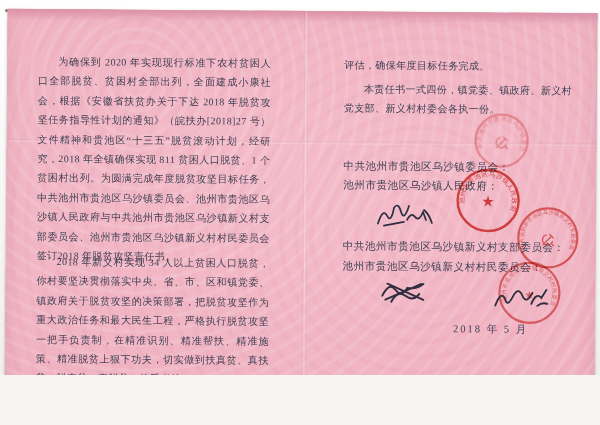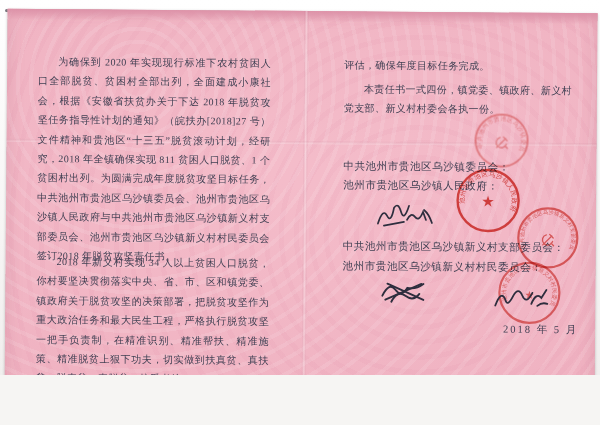--- a/index.html
+++ b/index.html
@@ -56,21 +56,21 @@
     <div class="txt indent" style="left:31px;top:243px;width:233px;">2018 年新义村实现 34 人以上贫困人口脱贫，你村要坚决贯彻落实中央、省、市、区和镇党委、镇政府关于脱贫攻坚的决策部署，把脱贫攻坚作为重大政治任务和最大民生工程，严格执行脱贫攻坚一把手负责制，在精准识别、精准帮扶、精准施策、精准脱贫上狠下功夫，切实做到扶真贫、真扶贫、脱真贫、真脱贫，接受考核</div>
 
     <div class="txt" style="left:337px;top:44px;width:228px;">评估，确保年度目标任务完成。</div>
     <div class="txt indent" style="left:337px;top:68px;width:228px;">本责任书一式四份，镇党委、镇政府、新义村党支部、新义村村委会各执一份。</div>
 
     <div class="sigline" style="left:337px;top:148px;">中共池州市贵池区乌沙镇委员会：</div>
     <div class="sigline" style="left:337px;top:167px;">池州市贵池区乌沙镇人民政府：</div>
     <div class="sigline" style="left:337px;top:228px;">中共池州市贵池区乌沙镇新义村支部委员会：</div>
     <div class="sigline" style="left:337px;top:248px;">池州市贵池区乌沙镇新义村村民委员会：</div>
 
-    <div class="date" style="left:498px;top:310px;">2018 年 5 月</div>
+    <div class="date" style="left:448px;top:310px;">2018 年 5 月</div>
 
     <svg class="stamp" style="left:465px;top:98px;opacity:.45;filter:blur(.5px);" width="60" height="60" viewBox="0 0 60 60">
       <defs>
           <path id="arcA" d="M 12.7 40 A 20 20 0 1 1 47.3 40" fill="none"></path>
         </defs>
       <circle cx="30" cy="30" r="26" fill="none" stroke="#d6423a" stroke-width="2"></circle>
       <text font-size="5.8" fill="#d6423a" letter-spacing=".4">
         <textPath href="#arcA" startOffset="3">中共池州市贵池区乌沙镇委员会</textPath>
       </text>
       <g transform="translate(30,32)" stroke="#d6423a" stroke-width="1.3" fill="none" stroke-linecap="round">

